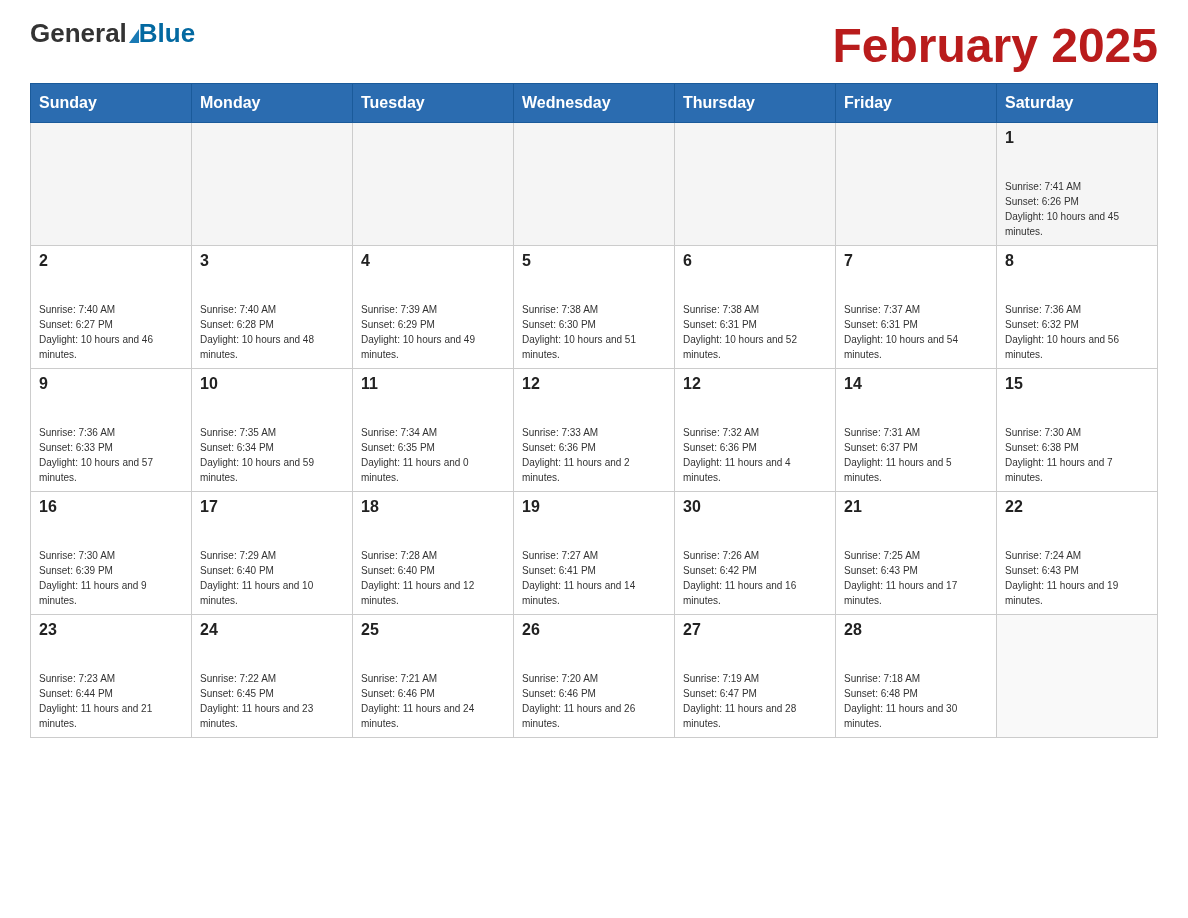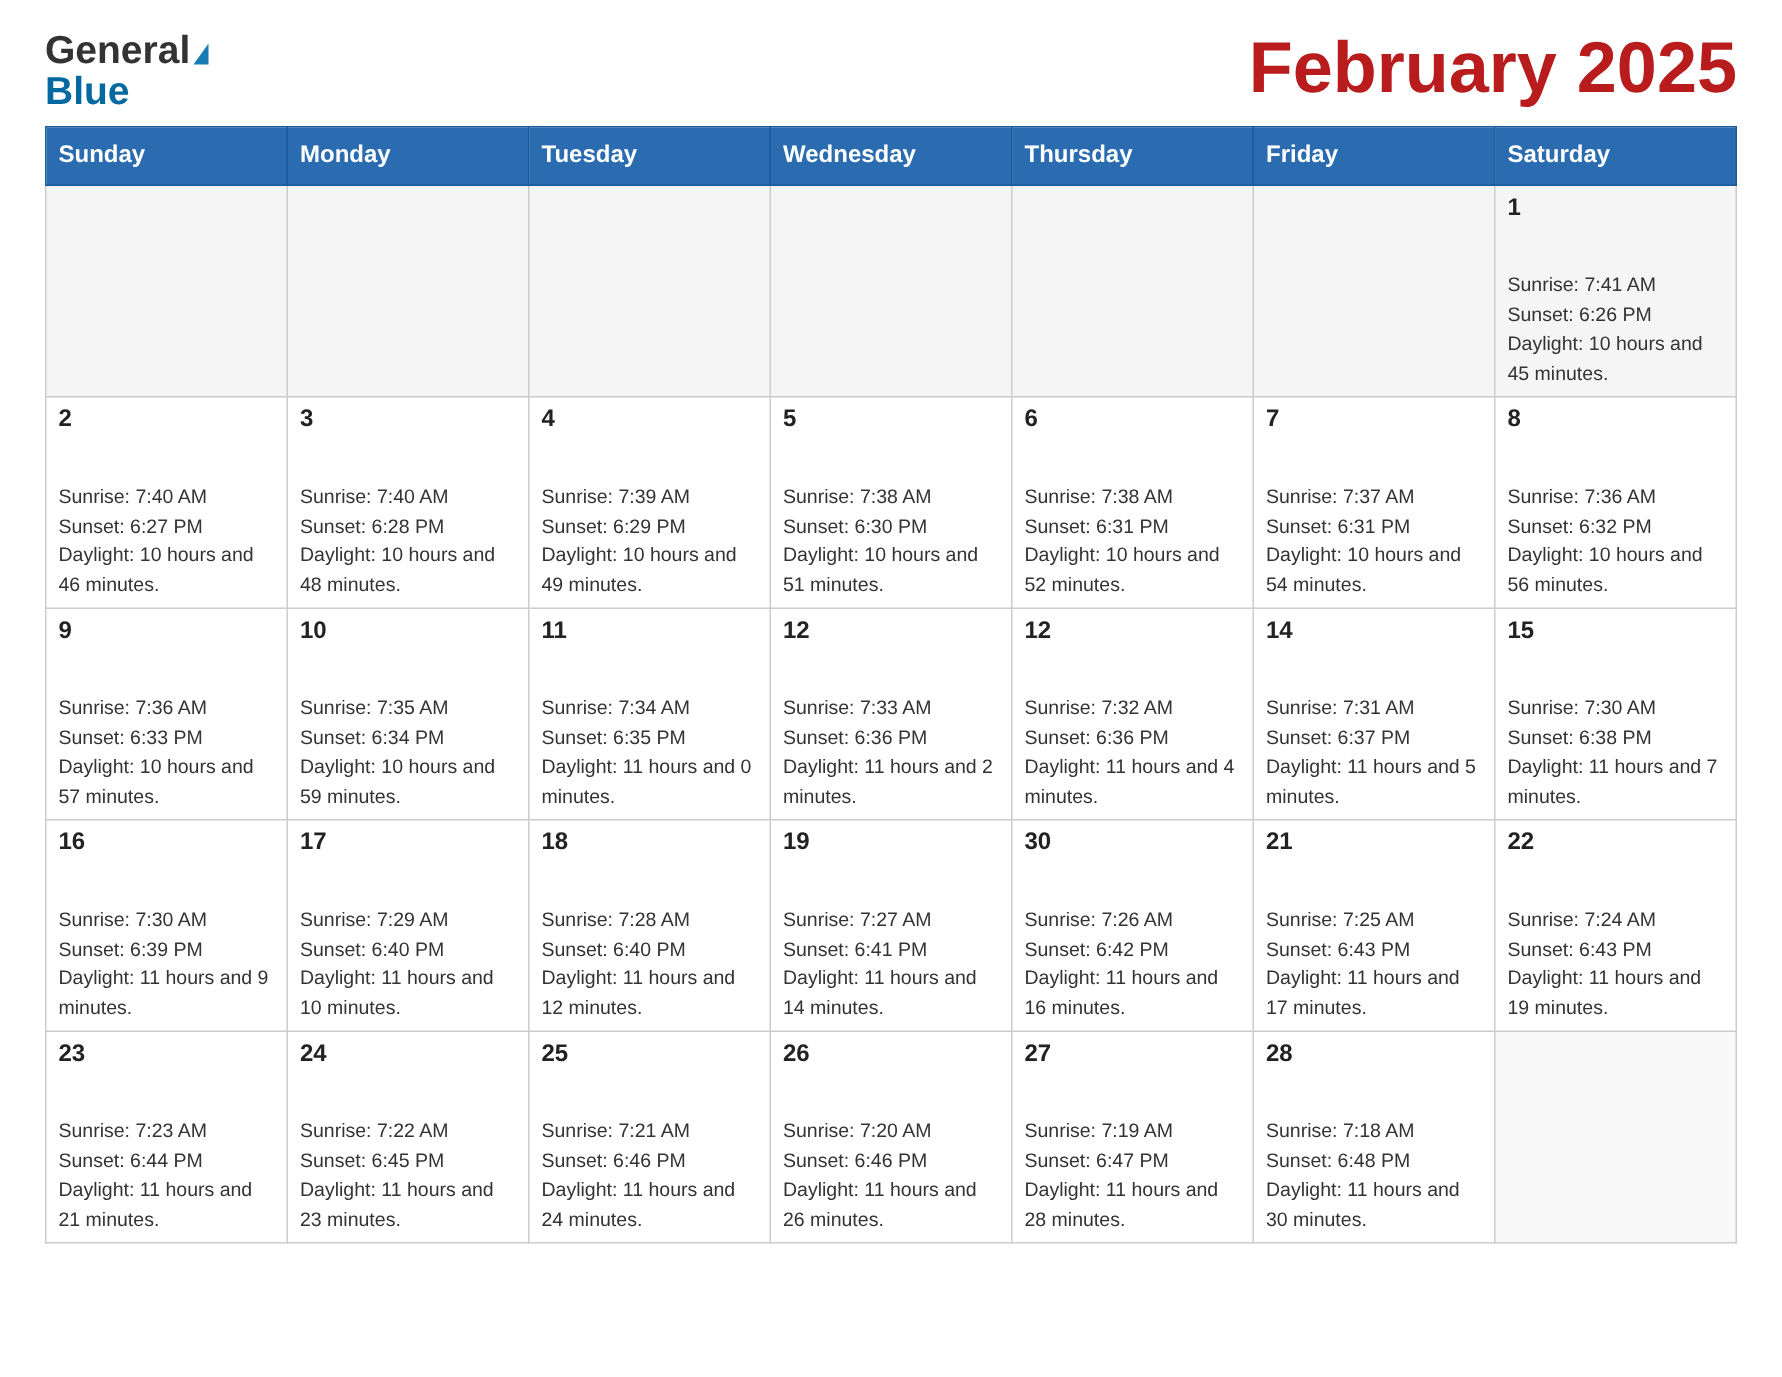--- a/index.html
+++ b/index.html
@@ -12,21 +12,21 @@
       padding: 20px 30px;
     }
     .header {
       display: flex;
       justify-content: space-between;
       align-items: flex-start;
       margin-bottom: 10px;
     }
     .logo {
       display: flex;
-      flex-direction: column;
+      flex-direction: row;
       align-items: flex-start;
     }
     .logo-general {
       font-size: 26px;
       font-weight: bold;
       color: #333;
       line-height: 1;
     }
     .logo-blue {
       font-size: 26px;
@@ -84,21 +84,21 @@
     .calendar tbody tr:first-child td {
       background-color: #f5f5f5;
     }
     .day-number {
       font-size: 16px;
       font-weight: bold;
       color: #222;
       margin-bottom: 4px;
     }
     .day-info {
-      font-size: 13px;
+      font-size: 10px;
       color: #333;
       line-height: 1.5;
       margin-top: 32px;
     }
     .empty-cell {
       background-color: #f9f9f9;
     }
     .row-week td {
       border-top: 2px solid #2b6cb0;
     }

